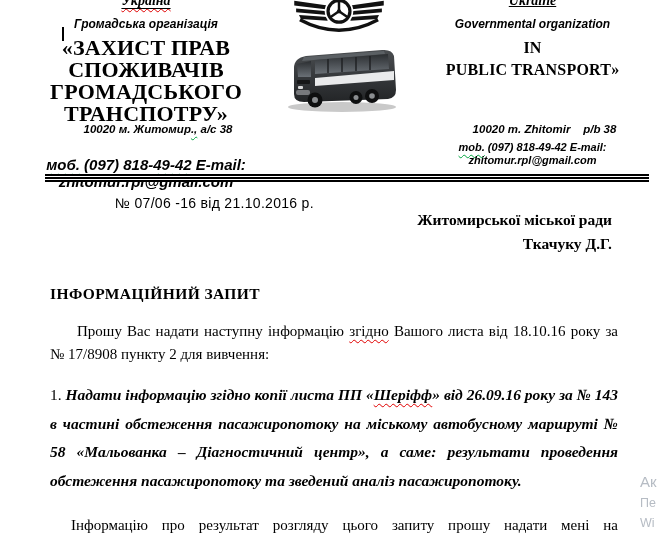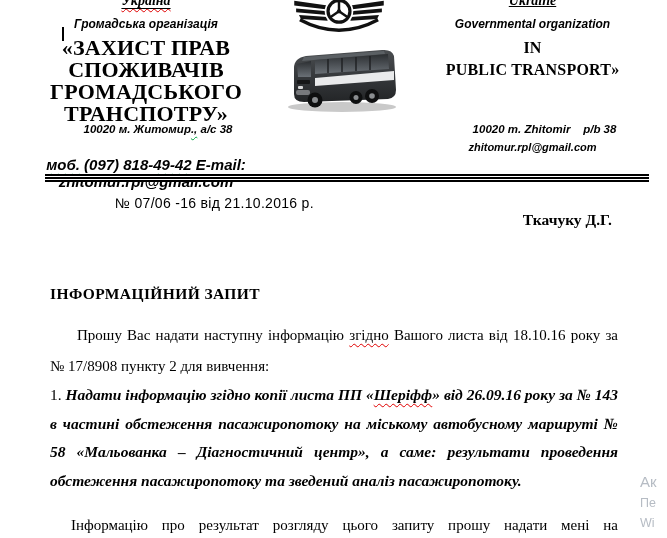--- a/index.html
+++ b/index.html
@@ -30,21 +30,21 @@
   .contact-r{width:100%;top:141px;font-size:11px;line-height:13px;}
   .pre{white-space:pre;}
   
   .divider{left:45px;top:174px;width:604px;height:8px;
     background:linear-gradient(to bottom,#000 0 2px,#fff 2px 3px,#000 3px 5px,#fff 5px 6px,#000 6px 8px);}
   .caret{left:62px;top:27px;width:2px;height:14px;background:#000;}
   .refline{left:115px;top:195px;font-size:14px;letter-spacing:.3px;}
   .addressee{left:262px;top:208px;width:350px;text-align:right;font-size:15.5px;line-height:23.5px;font-weight:bold;}
   .doc-title{left:50px;top:285px;width:568px;text-align:left;font-size:15.5px;font-weight:bold;letter-spacing:.4px;}
   .para{left:50px;width:568px;font-size:15px;text-align:justify;}
-  .p1{top:320px;line-height:31px;text-indent:27px;}
+  .p1{top:320px;line-height:23px;text-indent:27px;}
   .p2{top:381px;line-height:28.5px;font-weight:bold;font-style:italic;font-size:15.5px;}
   .p2 .num{font-style:normal;font-weight:normal;}
   .p3{top:514px;line-height:23px;text-indent:21px;text-align-last:justify;}
   .watermark{left:640px;top:474px;width:80px;font-family:"Liberation Sans",sans-serif;}
   .wm1{font-size:15px;line-height:15px;}
   .wm2{font-size:12.5px;line-height:12.5px;margin-top:8px;}
   .wm3{font-size:12.5px;line-height:12.5px;margin-top:7px;}
   .logo-box{left:291px;top:-3px;width:96px;height:40px;}
   .bus-box{left:284px;top:46px;width:120px;height:68px;}
   svg{display:block;}
@@ -141,31 +141,33 @@
   <div class="abs country ctr">
     <span class="bi ser u-solid">Ukraine</span>
   </div>
   <div class="abs orgtype ctr bi san">Governmental organization</div>
   <div class="abs orgname-r ctr b ser">
     <div>IN</div>
     <div>PUBLIC TRANSPORT»</div>
   </div>
   <div class="abs addr ctr bi san pre">10020 m. Zhitomir    p/b 38</div>
   <div class="abs contact-r ctr bi san">
+    <div><span class="sq-green">mob.</span><span> (097) 818-49-42 E-mail:</span></div>
     <div>zhitomur.rpl@gmail.com</div>
   </div>
 </div>
 
 <div class="abs caret"></div>
 
 <div class="abs divider"></div>
 
 <div class="abs refline san">№ 07/06 -16 від 21.10.2016 р.</div>
 
 <div class="abs addressee ser">
+  <div>Житомирської міської ради</div>
   <div>Ткачуку Д.Г.</div>
 </div>
 
 <div class="abs doc-title ser">ІНФОРМАЦІЙНИЙ ЗАПИТ</div>
 
 <div class="abs para p1 ser"><span>Прошу Вас надати наступну  інформацію </span><span class="sq-red">згідно</span><span> Вашого листа від 18.10.16 року за № 17/8908 пункту 2 для вивчення:</span></div>
 
 <div class="abs para p2 ser"><span class="num">1.</span><span> Надати інформацію згідно копії листа ПП «</span><span class="sq-red">Шеріфф</span><span>» від 26.09.16 року за № 143 в частині обстеження пасажиропотоку на міському автобусному маршруті № 58  «Мальованка – Діагностичний центр», а саме: результати проведення обстеження пасажиропотоку та зведений аналіз пасажиропотоку.</span></div>
 
 <div class="abs para p3 ser">Інформацію про результат розгляду цього запиту прошу надати мені на</div>

